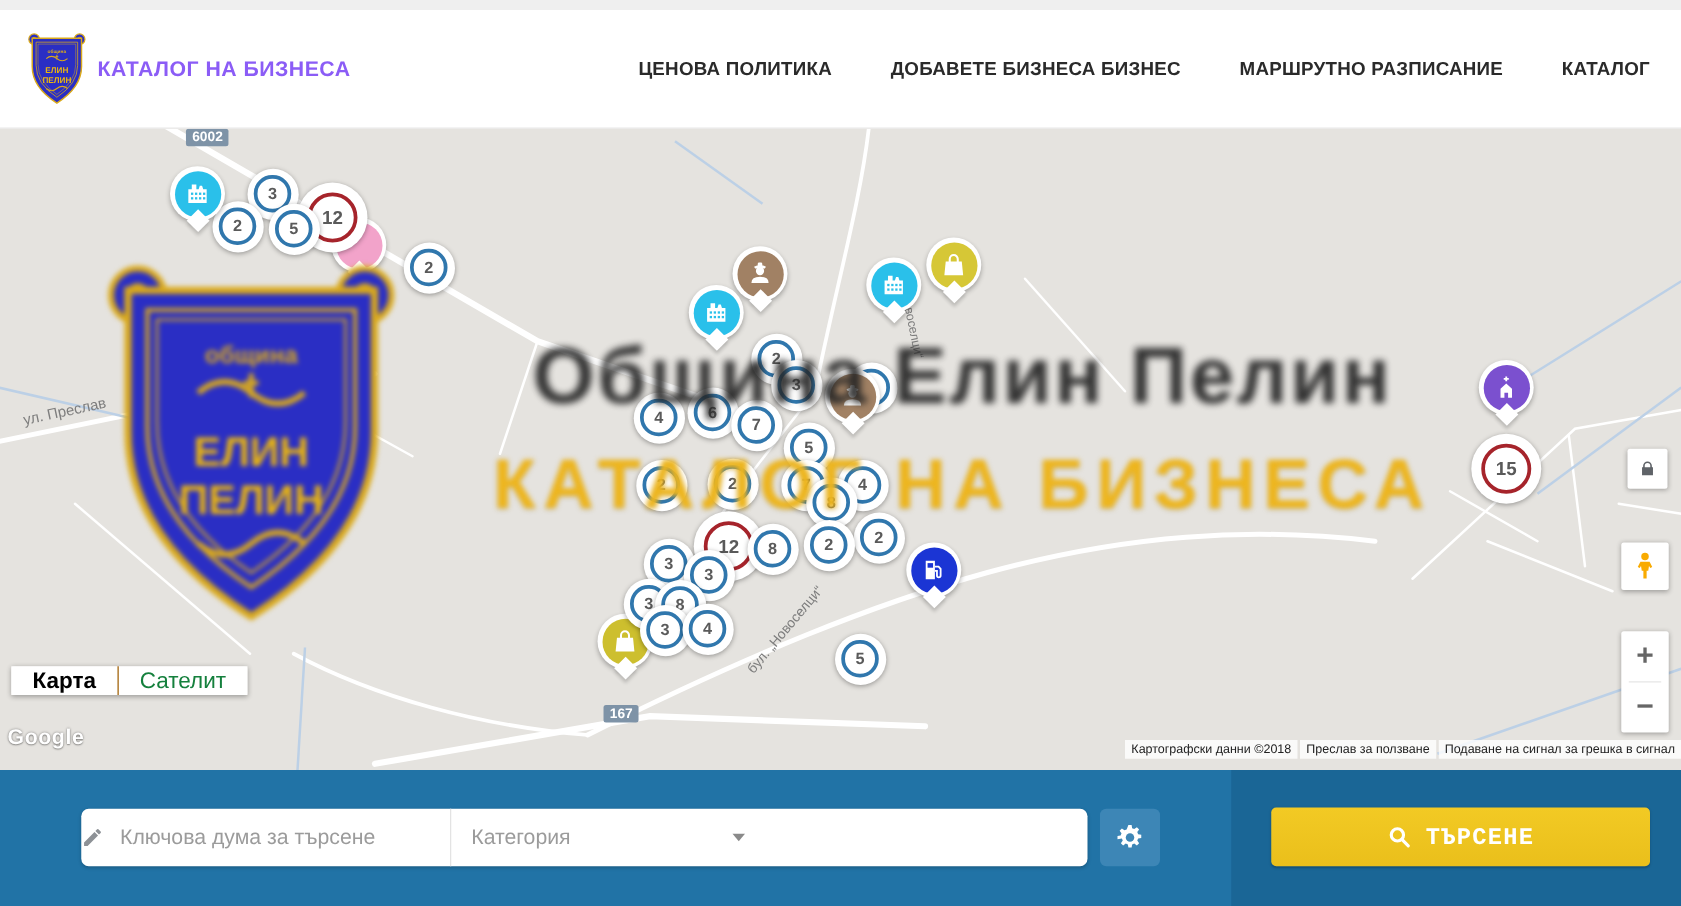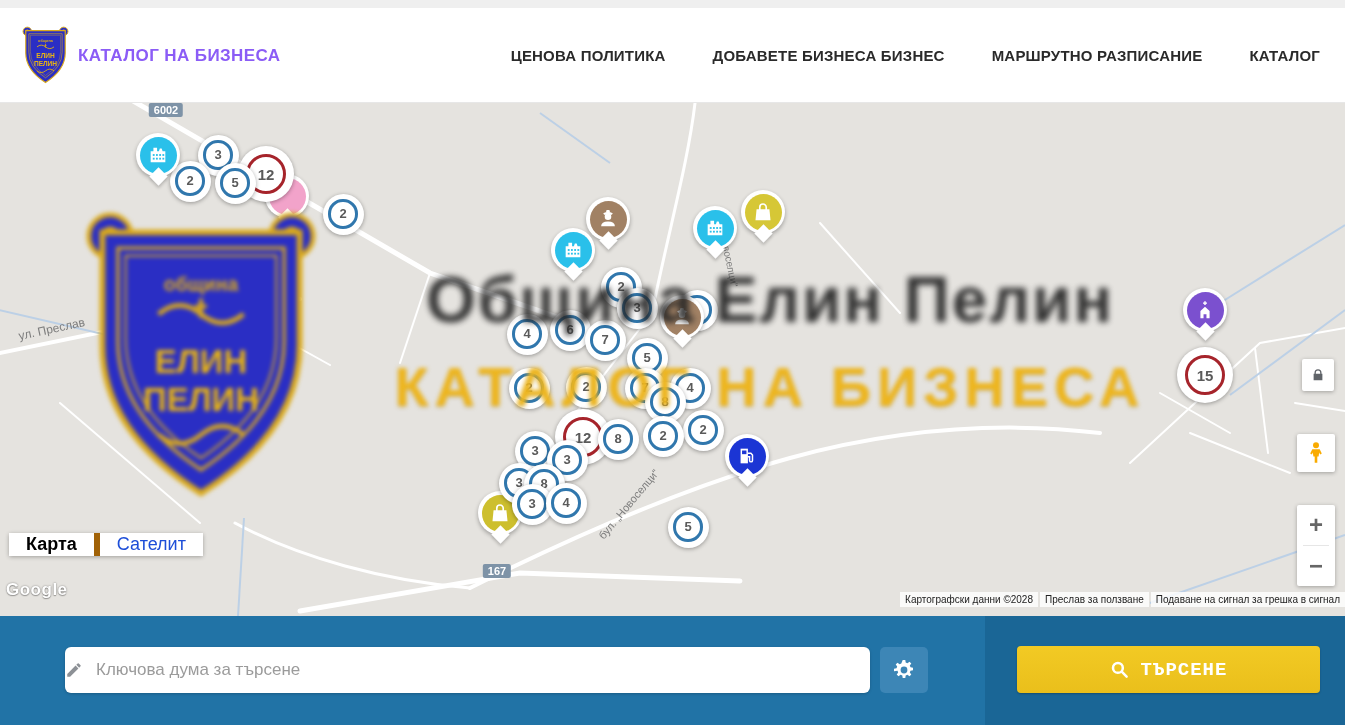--- a/index.html
+++ b/index.html
@@ -35,21 +35,21 @@
   
   .wm-crest { position:absolute; left:85px; top:106px; width:232px; height:292px; filter:blur(2.2px); z-index:20; pointer-events:none; }
   .wm-text { position:absolute; left:330px; top:160px; width:880px; text-align:center; z-index:20; pointer-events:none; }
   .wm-title { font-size:64px; font-weight:bold; color:#262626; letter-spacing:2px; filter:blur(3px); opacity:.93; white-space:nowrap; }
   .wm-subtitle { margin-top:17px; font-size:56px; font-weight:bold; color:#edb51e; letter-spacing:6px; filter:blur(2px); white-space:nowrap; text-shadow:0 1px 2px rgba(90,70,0,.35); }
 
   
   .maptype { position:absolute; left:9px; top:430px; display:flex; box-shadow:0 1px 4px rgba(0,0,0,.3); border-radius:2px; z-index:30; }
   .maptype button { height:23px; border:none; background:#fff; font-family:"Liberation Sans",sans-serif; font-size:18px; cursor:pointer; padding:0 17px; }
   .maptype .active { font-weight:bold; color:#000; }
-  .maptype .inactive { color:#1d4ed8; border-left:6px solid #a16207; }
+  .maptype .inactive { color:#15803d; border-left:1px solid #a16207; }
   .google-logo { position:absolute; left:6px; top:477px; font-size:17px; font-weight:bold; color:#fff; letter-spacing:.5px; text-shadow:0 0 2px rgba(0,0,0,.45), 0 1px 1px rgba(0,0,0,.25); z-index:30; }
   .attribution { position:absolute; right:0; top:489px; display:flex; gap:2px; z-index:30; }
   .attribution span { background:rgba(255,255,255,.8); font-size:10px; color:#222; padding:2px 5px; white-space:nowrap; }
   .ctrl { position:absolute; background:#fff; box-shadow:0 1px 4px rgba(0,0,0,.3); border-radius:2px; display:flex; align-items:center; justify-content:center; cursor:pointer; z-index:30; }
   .ctrl-lock { left:1302px; top:256px; width:32px; height:32px; }
   .ctrl-pegman { left:1297px; top:331px; width:38px; height:38px; }
   .zoom-panel { position:absolute; left:1297px; top:402px; width:38px; height:81px; background:#fff; box-shadow:0 1px 4px rgba(0,0,0,.3); border-radius:2px; z-index:30; display:flex; flex-direction:column; }
   .zoom-btn { flex:1; display:flex; align-items:center; justify-content:center; font-size:24px; color:#666; cursor:pointer; font-weight:bold; }
   .zoom-divider { height:1px; background:#e6e6e6; margin:0 6px; }
 
@@ -452,21 +452,21 @@
   </div>
 
   <div class="maptype">
     <button class="active">Карта</button>
     <button class="inactive">Сателит</button>
   </div>
 
   <div class="google-logo">Google</div>
 
   <div class="attribution">
-    <span>Картографски данни ©2028</span>
+    <span>Картографски данни ©2018</span>
     <span>Преслав за ползване</span>
     <span>Подаване на сигнал за грешка в сигнал</span>
   </div>
 
   <div class="ctrl ctrl-lock">
     <svg width="14" height="14" viewBox="0 0 24 24" fill="#5f6368">
         <path d="M6 10V8a6 6 0 1 1 12 0v2h1.5v11h-15V10H6zm2.2 0h7.6V8a3.8 3.8 0 0 0-7.6 0v2z"></path>
       </svg>
   </div>
 
@@ -487,20 +487,24 @@
 
 <div class="searchbar">
   <div class="right-panel"></div>
 
   <div class="search-group">
     <div class="sg-section sg-keyword">
       <svg viewBox="0 0 24 24" fill="#8d9196">
           <path d="M3 17.2V21h3.8L17.9 9.9l-3.8-3.8L3 17.2zM20.7 7.1a1 1 0 0 0 0-1.4l-2.4-2.4a1 1 0 0 0-1.4 0l-1.8 1.8 3.8 3.8 1.8-1.8z"></path>
         </svg>
       <input type="text" placeholder="Ключова дума за търсене" style="">
+    </div>
+    <div class="sg-section sg-select sg-category">
+      <span class="sel-label">Категория</span>
+      <span class="caret"></span>
     </div>
   </div>
 
   <button class="gear-btn">
     <svg viewBox="0 0 24 24" fill="#fff">
         <path d="M10.7 2h2.6l.4 2.5 1.7.7 2.1-1.5 1.8 1.8-1.5 2.1.7 1.7 2.5.4v2.6l-2.5.4-.7 1.7 1.5 2.1-1.8 1.8-2.1-1.5-1.7.7-.4 2.5h-2.6l-.4-2.5-1.7-.7-2.1 1.5-1.8-1.8 1.5-2.1-.7-1.7L2 13.3v-2.6l2.5-.4.7-1.7-1.5-2.1 1.8-1.8 2.1 1.5 1.7-.7z"></path>
         <circle cx="12" cy="12" r="3.4" fill="#3d86b6"></circle>
       </svg>
   </button>
 

